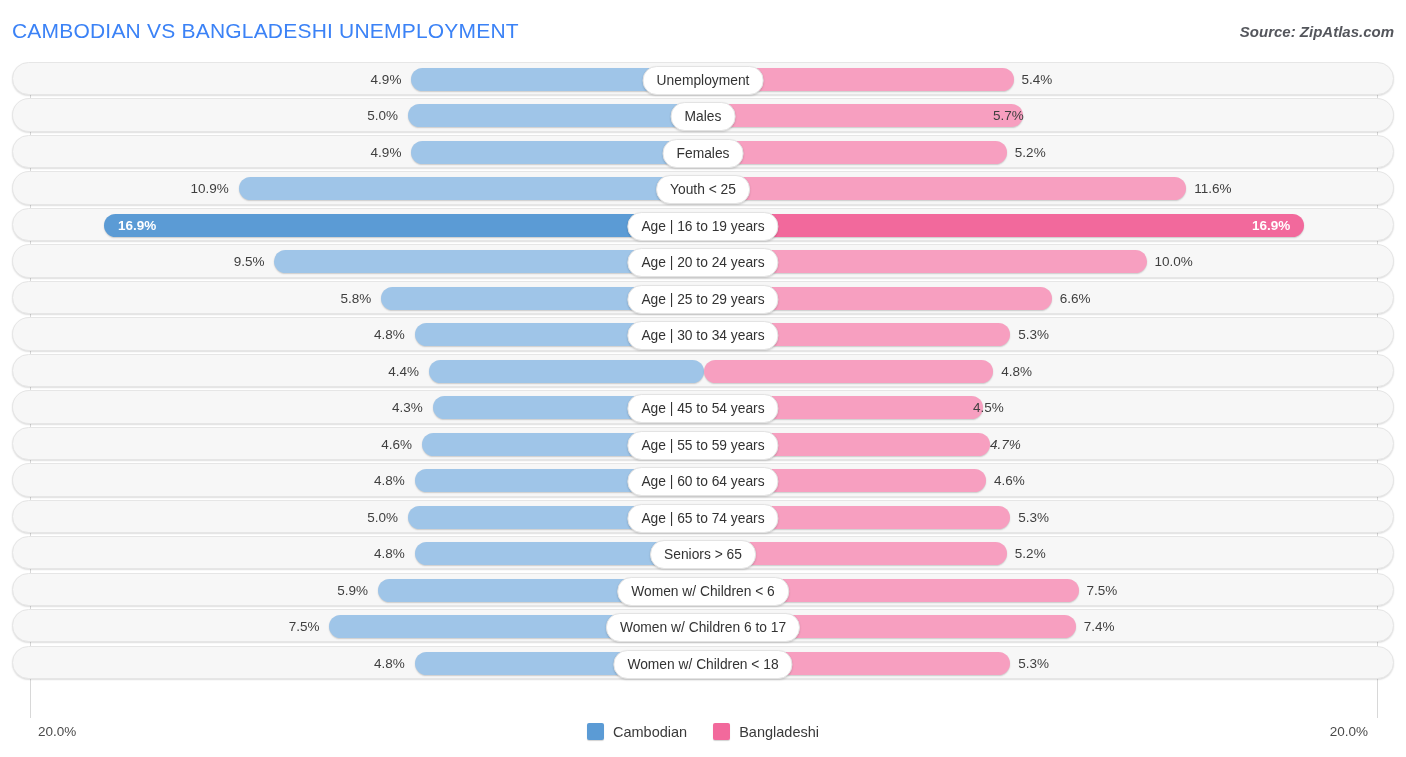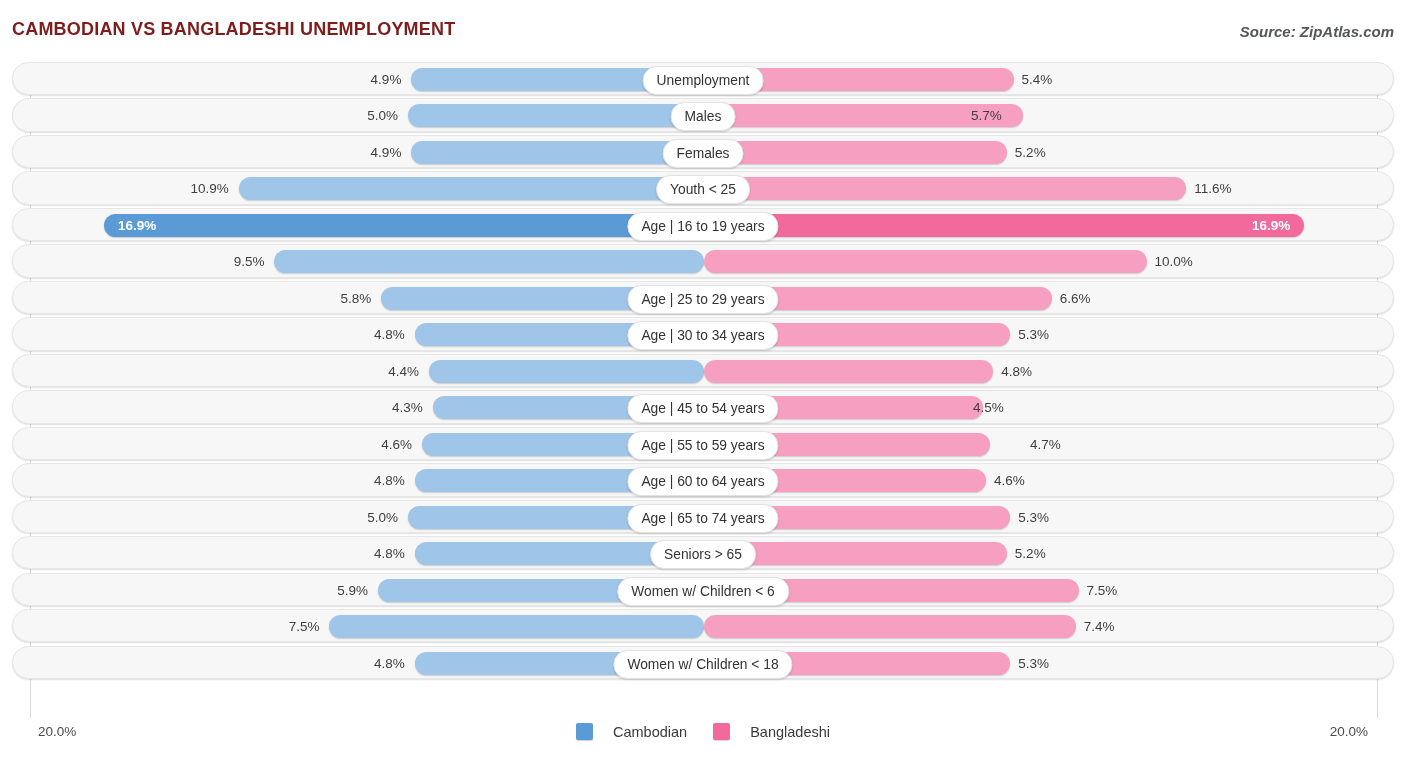--- a/index.html
+++ b/index.html
@@ -9,22 +9,22 @@
     font-family:"Liberation Sans", sans-serif;
     color:#3b3b3b;
     overflow:hidden;
   }
   .page{position:relative;width:1406px;height:757px;}
 
   
   .header{position:absolute;left:0;top:0;width:1406px;height:60px;}
   .title{
     position:absolute;left:12px;top:19px;
-    font-size:18px;letter-spacing:.2px;
-    color:#7f1d1d;font-weight:700;white-space:nowrap;
+    font-size:21px;letter-spacing:.2px;
+    color:#3b82f6;font-weight:400;white-space:nowrap;
   }
   .source{
     position:absolute;right:12px;top:23px;
     font-size:15px;font-style:italic;font-weight:700;
     color:#54565c;white-space:nowrap;
   }
 
   
   .plot{position:absolute;left:0;top:62px;width:1406px;height:656px;}
   .gridline{position:absolute;top:0;bottom:0;width:1px;background:#d8d8d8;}
@@ -85,21 +85,21 @@
   .footer{position:absolute;left:0;top:718px;width:1406px;height:39px;}
   .axis{
     position:absolute;top:6px;font-size:13.5px;color:#4a4a4a;white-space:nowrap;
   }
   .axis.left{left:38px;}
   .axis.right{right:38px;}
   .legend{
     position:absolute;left:0;right:0;top:5px;
     display:flex;justify-content:center;align-items:center;gap:26px;
   }
-  .lg{display:flex;align-items:flex-end;gap:20px;}
+  .lg{display:flex;align-items:flex-end;gap:9px;}
   .swatch{width:17px;height:17px;border-radius:2px;box-shadow:0 1px 1px rgba(0,0,0,.18);}
   .lg-label{font-size:14.5px;color:#3a3a3a;white-space:nowrap;}
 </style>
 </head>
 <body>
 
 <div class="page">
 
   <div class="header">
     <div class="title">CAMBODIAN VS BANGLADESHI UNEMPLOYMENT</div>
@@ -114,21 +114,21 @@
           <div class="bar left" style="left: 398.389px; width: 292.611px;"></div>
           <div class="bar right" style="left: 691px; width: 309.575px;"></div>
           <div class="val left" style="right: 991.611px;">4.9%</div>
           <div class="val right" style="left: 1008.57px;">5.4%</div>
           <div class="pill">Unemployment</div>
         </div>
         <div class="row">
           <div class="bar left" style="left: 394.94px; width: 296.06px;"></div>
           <div class="bar right" style="left: 691px; width: 319.436px;"></div>
           <div class="val left" style="right: 995.06px;">5.0%</div>
-          <div class="val right" style="left: 958px;">5.7%</div>
+          <div class="val right" style="left: 980px;">5.7%</div>
           <div class="pill">Males</div>
         </div>
         <div class="row">
           <div class="bar left" style="left: 398.389px; width: 292.611px;"></div>
           <div class="bar right" style="left: 691px; width: 302.872px;"></div>
           <div class="val left" style="right: 991.611px;">4.9%</div>
           <div class="val right" style="left: 1001.87px;">5.2%</div>
           <div class="pill">Females</div>
         </div>
         <div class="row">
@@ -143,20 +143,21 @@
           <div class="bar right" style="left: 691px; width: 600px;"></div>
           <div class="valin" style="left: 105px;">16.9%</div>
           <div class="valin" style="left: 1239px;">16.9%</div>
           <div class="pill">Age | 16 to 19 years</div>
         </div>
         <div class="row">
           <div class="bar left" style="left: 261.408px; width: 429.592px;"></div>
           <div class="bar right" style="left: 691px; width: 442.565px;"></div>
           <div class="val left" style="right: 1128.59px;">9.5%</div>
           <div class="val right" style="left: 1141.56px;">10.0%</div>
+          <div class="pill">Age | 20 to 24 years</div>
         </div>
         <div class="row">
           <div class="bar left" style="left: 368.325px; width: 322.675px;"></div>
           <div class="bar right" style="left: 691px; width: 347.786px;"></div>
           <div class="val left" style="right: 1021.67px;">5.8%</div>
           <div class="val right" style="left: 1046.79px;">6.6%</div>
           <div class="pill">Age | 25 to 29 years</div>
         </div>
         <div class="row">
           <div class="bar left" style="left: 401.868px; width: 289.132px;"></div>
@@ -175,21 +176,21 @@
           <div class="bar left" style="left: 419.738px; width: 271.262px;"></div>
           <div class="bar right" style="left: 691px; width: 278.51px;"></div>
           <div class="val left" style="right: 970.262px;">4.3%</div>
           <div class="val right" style="left: 960px;">4.5%</div>
           <div class="pill">Age | 45 to 54 years</div>
         </div>
         <div class="row">
           <div class="bar left" style="left: 408.917px; width: 282.083px;"></div>
           <div class="bar right" style="left: 691px; width: 285.623px;"></div>
           <div class="val left" style="right: 981.083px;">4.6%</div>
-          <div class="val right" style="left: 1017px;">4.7%</div>
+          <div class="val right" style="left: 977px; font-style: italic;">4.7%</div>
           <div class="pill">Age | 55 to 59 years</div>
         </div>
         <div class="row">
           <div class="bar left" style="left: 401.868px; width: 289.132px;"></div>
           <div class="bar right" style="left: 691px; width: 282.083px;"></div>
           <div class="val left" style="right: 988.132px;">4.8%</div>
           <div class="val right" style="left: 981.083px;">4.6%</div>
           <div class="pill">Age | 60 to 64 years</div>
         </div>
         <div class="row">
@@ -211,20 +212,21 @@
           <div class="bar right" style="left: 691px; width: 374.552px;"></div>
           <div class="val left" style="right: 1024.89px;">5.9%</div>
           <div class="val right" style="left: 1073.55px;">7.5%</div>
           <div class="pill">Women w/ Children &lt; 6</div>
         </div>
         <div class="row">
           <div class="bar left" style="left: 316.448px; width: 374.552px;"></div>
           <div class="bar right" style="left: 691px; width: 371.648px;"></div>
           <div class="val left" style="right: 1073.55px;">7.5%</div>
           <div class="val right" style="left: 1070.65px;">7.4%</div>
+          <div class="pill">Women w/ Children 6 to 17</div>
         </div>
         <div class="row">
           <div class="bar left" style="left: 401.868px; width: 289.132px;"></div>
           <div class="bar right" style="left: 691px; width: 306.237px;"></div>
           <div class="val left" style="right: 988.132px;">4.8%</div>
           <div class="val right" style="left: 1005.24px;">5.3%</div>
           <div class="pill">Women w/ Children &lt; 18</div>
         </div>
       </div>
   </div>

